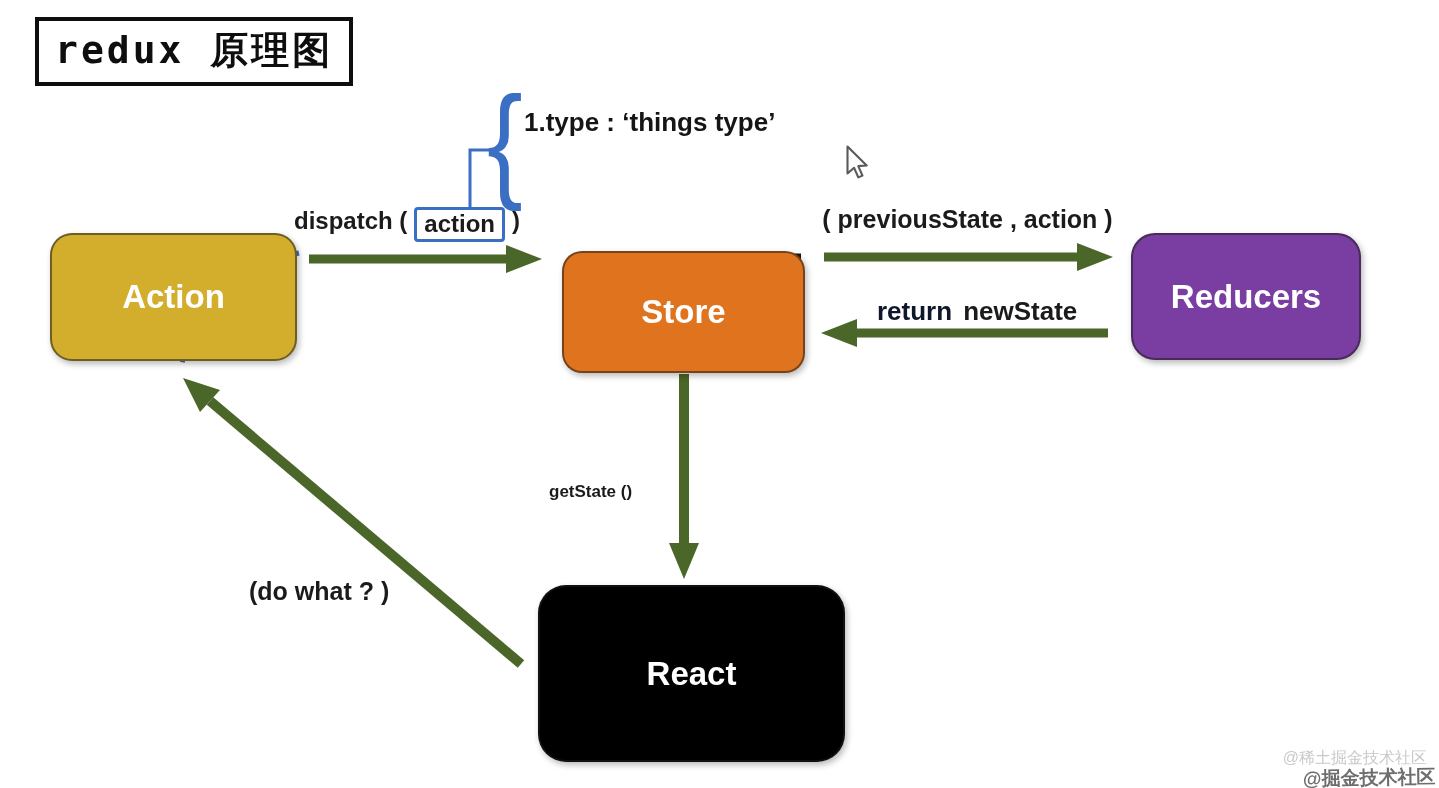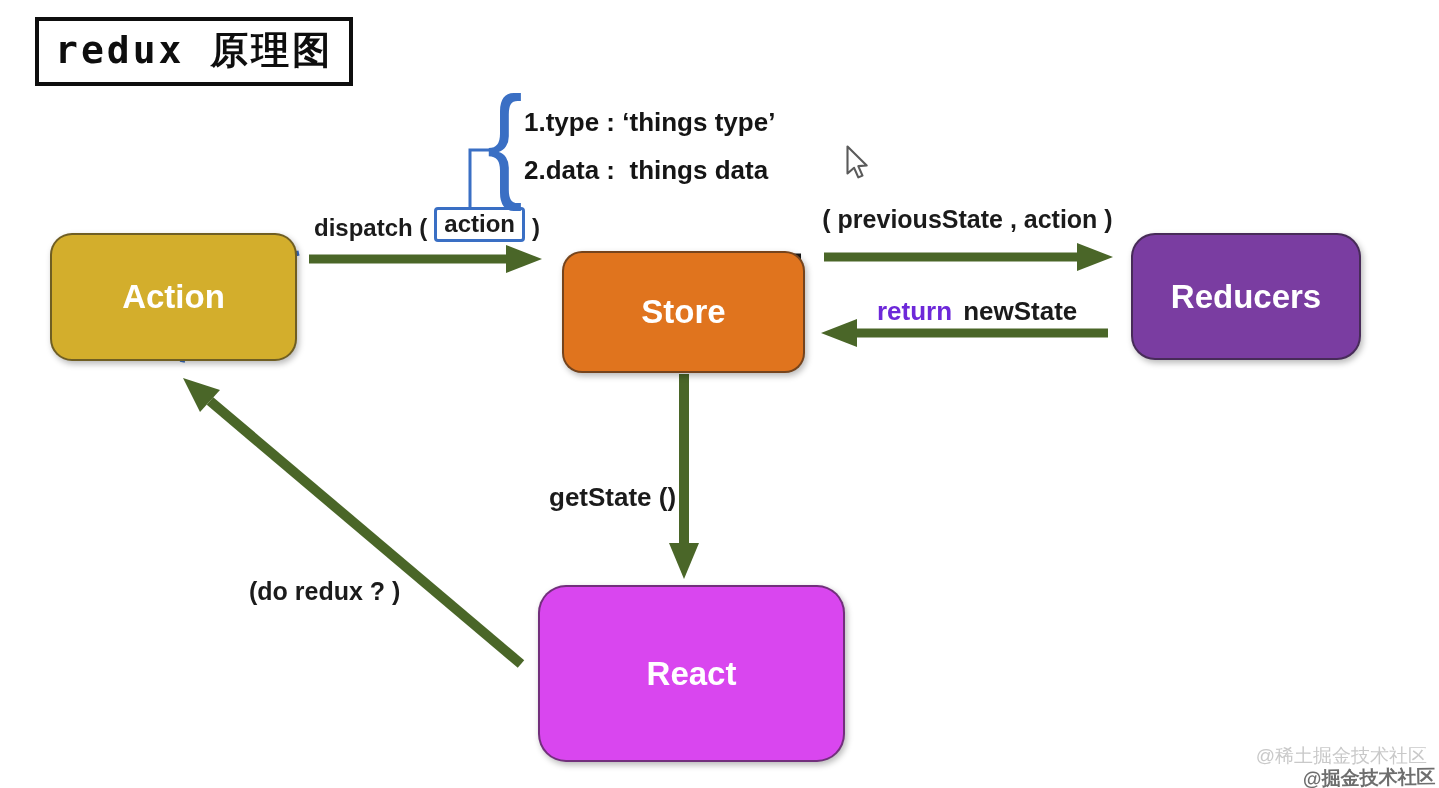--- a/index.html
+++ b/index.html
@@ -26,44 +26,44 @@
     white-space:pre;
   }
   .node-action{left:50px;top:233px;width:243px;height:124px;border-radius:22px;}
   .node-store{left:562px;top:251px;width:239px;height:118px;border-radius:20px;}
   .node-reducers{left:1131px;top:233px;width:226px;height:123px;border-radius:24px;}
   .node-react{left:538px;top:585px;width:303px;height:173px;border-radius:28px;}
 
   .label{
     position:absolute;font-weight:bold;font-size:24px;color:#1b1b1b;white-space:pre;
   }
-  .lbl-dispatch{left:314px;top:207px;display:flex;align-items:flex-end;}
+  .lbl-dispatch{left:294px;top:207px;display:flex;align-items:flex-start;}
   .action-box{
     display:inline-block;border:3px solid #3a6fc4;border-radius:4px;
     padding:0 7px 1px 7px;margin:0 7px;color:#1b1b1b;
   }
   .lbl-prev{left:820px;top:205px;width:295px;text-align:center;font-size:25px;}
   .lbl-return{left:877px;top:296px;font-size:26px;}
-  .lbl-return .kw{color:#6d28d9;margin-right:11px;}
-  .lbl-getstate{left:549px;top:482px;font-size:26px;text-align:center;}
+  .lbl-return .kw{color:#0f172a;margin-right:11px;}
+  .lbl-getstate{left:549px;top:482px;font-size:17px;text-align:center;}
   .lbl-dowhat{left:249px;top:577px;font-size:25px;}
 
   .ann{position:absolute;font-weight:bold;font-size:26px;color:#151515;white-space:pre;}
   .ann-1{left:524px;top:107px;}
   .ann-2{left:524px;top:155px;}
   .brace{
     position:absolute;left:487px;top:94px;color:#3a6fc4;
     font-size:126px;line-height:96px;font-weight:400;
     transform:scaleX(0.85);transform-origin:left center;
   }
 
   .cursor{position:absolute;left:843px;top:145px;}
 
   .wm{position:absolute;white-space:pre;}
-  .wm-light{right:12px;bottom:19px;color:#c9c9c9;font-size:19px;font-weight:400;}
+  .wm-light{right:12px;bottom:19px;color:#c9c9c9;font-size:16px;font-weight:400;}
   .wm-dark{right:3px;bottom:-3px;color:#6e6e6e;font-size:19px;font-weight:bold;transform:rotate(-1deg);}
 </style>
 </head>
 <body>
 
 <div class="stage">
 
   <svg class="layer" viewBox="0 0 1439 788" aria-hidden="true">
 
     <g>
@@ -95,45 +95,44 @@
 
     <path d="M 299 253 Q 192 277 181 371" fill="none" stroke="#3a6fc4" stroke-width="5" stroke-dasharray="6 9"></path>
 
     <polyline points="492,150 470,150 470,208" fill="none" stroke="#3a6fc4" stroke-width="3"></polyline>
   </svg>
 
   <div class="title-box">redux 原理图</div>
 
   <div class="brace">{</div>
   <div class="ann ann-1">1.type : ‘things type’</div>
-  <div class="ann ann-2">2.data :  things data</div>
 
   <div class="label lbl-dispatch"><span>dispatch (</span><span class="action-box">action</span><span>)</span></div>
 
   <div class="label lbl-prev">( previousState , action )</div>
 
   <div class="label lbl-return"><span class="kw">return</span><span>newState</span></div>
 
   <div class="label lbl-getstate">getState ()</div>
 
-  <div class="label lbl-dowhat">(do redux ? )</div>
+  <div class="label lbl-dowhat">(do what ? )</div>
 
   <div class="node node-action" style="background: rgb(211, 174, 44);">
     <div>Action</div>
   </div>
 
   <div class="node node-store" style="background: rgb(224, 116, 30);">
     <div>Store</div>
   </div>
 
   <div class="node node-reducers" style="background: rgb(122, 61, 161);">
     <div>Reducers</div>
   </div>
 
-  <div class="node node-react" style="background: #d946ef; gap: 12px;">
+  <div class="node node-react" style="background: #000000; gap: 12px;">
     <div>React</div>
   </div>
 
   <svg class="cursor" width="30" height="36" viewBox="0 0 20 24">
     <path d="M3,1 L3,19 L7.4,15.2 L10.2,21.6 L13,20.4 L10.2,14.1 L15.8,13.7 Z" fill="#fdfdfd" stroke="#5a5a5a" stroke-width="1.4" stroke-linejoin="round"></path>
   </svg>
 
   <div class="wm wm-light">@稀土掘金技术社区</div>
   <div class="wm wm-dark">@掘金技术社区</div>
 

